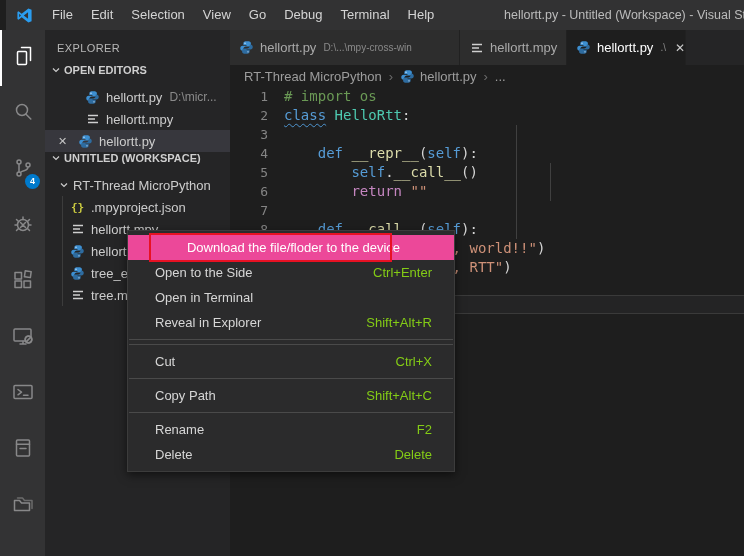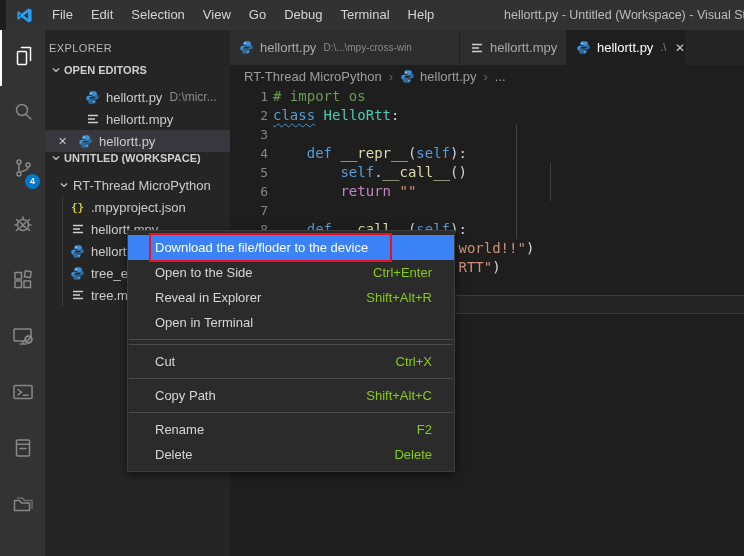--- a/index.html
+++ b/index.html
@@ -13,21 +13,21 @@
   .win-title{position:absolute;left:498px;top:0;height:30px;line-height:30px;font-size:12.5px;color:#bcbcbc;white-space:nowrap;}
   
   .activitybar{position:absolute;left:0;top:30px;width:45px;height:526px;background:#333334;}
   .act-item{position:relative;width:45px;height:56px;display:flex;align-items:center;justify-content:center;color:#888889;}
   .act-item.active{color:#ffffff;border-left:2px solid #ffffff;width:43px;}
   .act-item svg{width:24px;height:24px;fill:none;stroke:currentColor;stroke-width:1.5;stroke-linecap:round;stroke-linejoin:round;}
   .badge{position:absolute;right:5px;bottom:9px;width:15px;height:15px;border-radius:50%;background:#007acc;color:#fff;
          font-size:9px;line-height:15px;text-align:center;font-weight:bold;}
   
   .sidebar{position:absolute;left:45px;top:30px;width:185px;height:526px;background:#252526;color:#cccccc;overflow:hidden;}
-  .sb-title{height:34px;line-height:36px;padding-left:4px;font-size:11px;color:#b8b8b8;letter-spacing:.4px;}
+  .sb-title{height:34px;line-height:36px;padding-left:12px;font-size:11px;color:#b8b8b8;letter-spacing:.4px;}
   .sect-header{height:22px;display:flex;font-size:11px;font-weight:bold;color:#cfcfcf;padding-left:4px;}
   .sect-header .chev{margin:1px 3px 0 2px;display:flex;}
   .oe-row{position:relative;height:22px;display:flex;align-items:center;font-size:13px;padding-left:40px;color:#cccccc;white-space:nowrap;}
   .oe-row.has-close{padding-left:33px;}
   .oe-row.selected{background:#37373d;}
   .close-x{position:absolute;left:13px;top:0;height:22px;line-height:22px;font-size:11px;color:#c5c5c5;}
   .fic{display:flex;align-items:center;margin-right:6px;width:15px;justify-content:center;flex:none;}
   .detail{color:#8a8a8a;margin-left:7px;font-size:12px;}
   .tree-folder{height:22px;display:flex;align-items:center;font-size:13px;padding-left:14px;white-space:nowrap;}
   .tree-folder .chev{margin-right:4px;display:flex;}
@@ -45,33 +45,33 @@
   .tab .tab-close{margin-left:9px;font-size:12px;color:#cccccc;}
   
   .breadcrumb{position:absolute;left:230px;top:65px;width:514px;height:22px;background:#1e1e1e;display:flex;align-items:center;
               padding-left:14px;box-sizing:border-box;font-size:13px;color:#9d9d9d;white-space:nowrap;}
   .bc-sep{color:#6b6b6b;margin:0 7px;font-size:13px;}
   .breadcrumb .fic{margin-right:5px;}
   
   .editor{position:absolute;left:230px;top:87px;width:514px;height:469px;background:#1e1e1e;overflow:hidden;}
   .code-line{height:19px;display:flex;font-family:"DejaVu Sans Mono",monospace;font-size:14px;line-height:19px;}
   .ln{width:38px;text-align:right;color:#858585;flex:none;font-size:13px;}
-  .ct{margin-left:5px;white-space:pre;}
+  .ct{margin-left:16px;white-space:pre;}
   .tk-cm{color:#6a9955}.tk-kw{color:#569cd6}.tk-cls{color:#4ec9b0}.tk-fn{color:#dcdcaa}
   .tk-ret{color:#c586c0}.tk-str{color:#ce9178}.tk-pl{color:#d4d4d4}
   .wavy{text-decoration:underline wavy 1px #4e94ce;text-underline-offset:3px;}
   .iguide{position:absolute;width:1px;background:#404040;}
   .pline{position:absolute;left:0;right:0;height:1px;background:#3a3a3a;}
   .pstrip{position:absolute;left:0;right:0;background:#242425;}
   
   .ctxmenu{position:absolute;left:127px;top:230px;width:328px;background:#2b2b2c;border:1px solid #3c3c3c;
            box-sizing:border-box;box-shadow:0 3px 9px rgba(0,0,0,.55);padding:4px 0;z-index:10;}
   .menu-item{height:25px;display:flex;align-items:center;justify-content:space-between;
              padding:0 22px 0 27px;font-size:13px;color:#d6d6d6;cursor:default;}
-  .menu-item.selected{background:#3b82f6;color:#ffffff;}
+  .menu-item.selected{background:#ec4899;color:#ffffff;justify-content:center;}
   .menu-sep{height:1px;background:#4a4a4a;margin:4px 1px;}
   .shortcut{color:#84cc16;}
   
   .annotation{position:absolute;left:149px;top:233px;width:239px;height:25px;border:2px solid #e81123;z-index:11;pointer-events:none;}
 </style>
 </head>
 <body>
 
 <div id="app">
 
@@ -388,26 +388,26 @@
 
   <div class="ctxmenu">
       <div class="menu-item selected">
         <span>Download the file/floder to the device</span>
       </div>
       <div class="menu-item">
         <span>Open to the Side</span>
         <span class="shortcut">Ctrl+Enter</span>
       </div>
       <div class="menu-item">
+        <span>Open in Terminal</span>
+      </div>
+      <div class="menu-item">
         <span>Reveal in Explorer</span>
         <span class="shortcut">Shift+Alt+R</span>
       </div>
-      <div class="menu-item">
-        <span>Open in Terminal</span>
-      </div>
       <div class="menu-sep"></div>
       <div class="menu-sep"></div>
       <div class="menu-item">
         <span>Cut</span>
         <span class="shortcut">Ctrl+X</span>
       </div>
       <div class="menu-sep"></div>
       <div class="menu-item">
         <span>Copy Path</span>
         <span class="shortcut">Shift+Alt+C</span>

